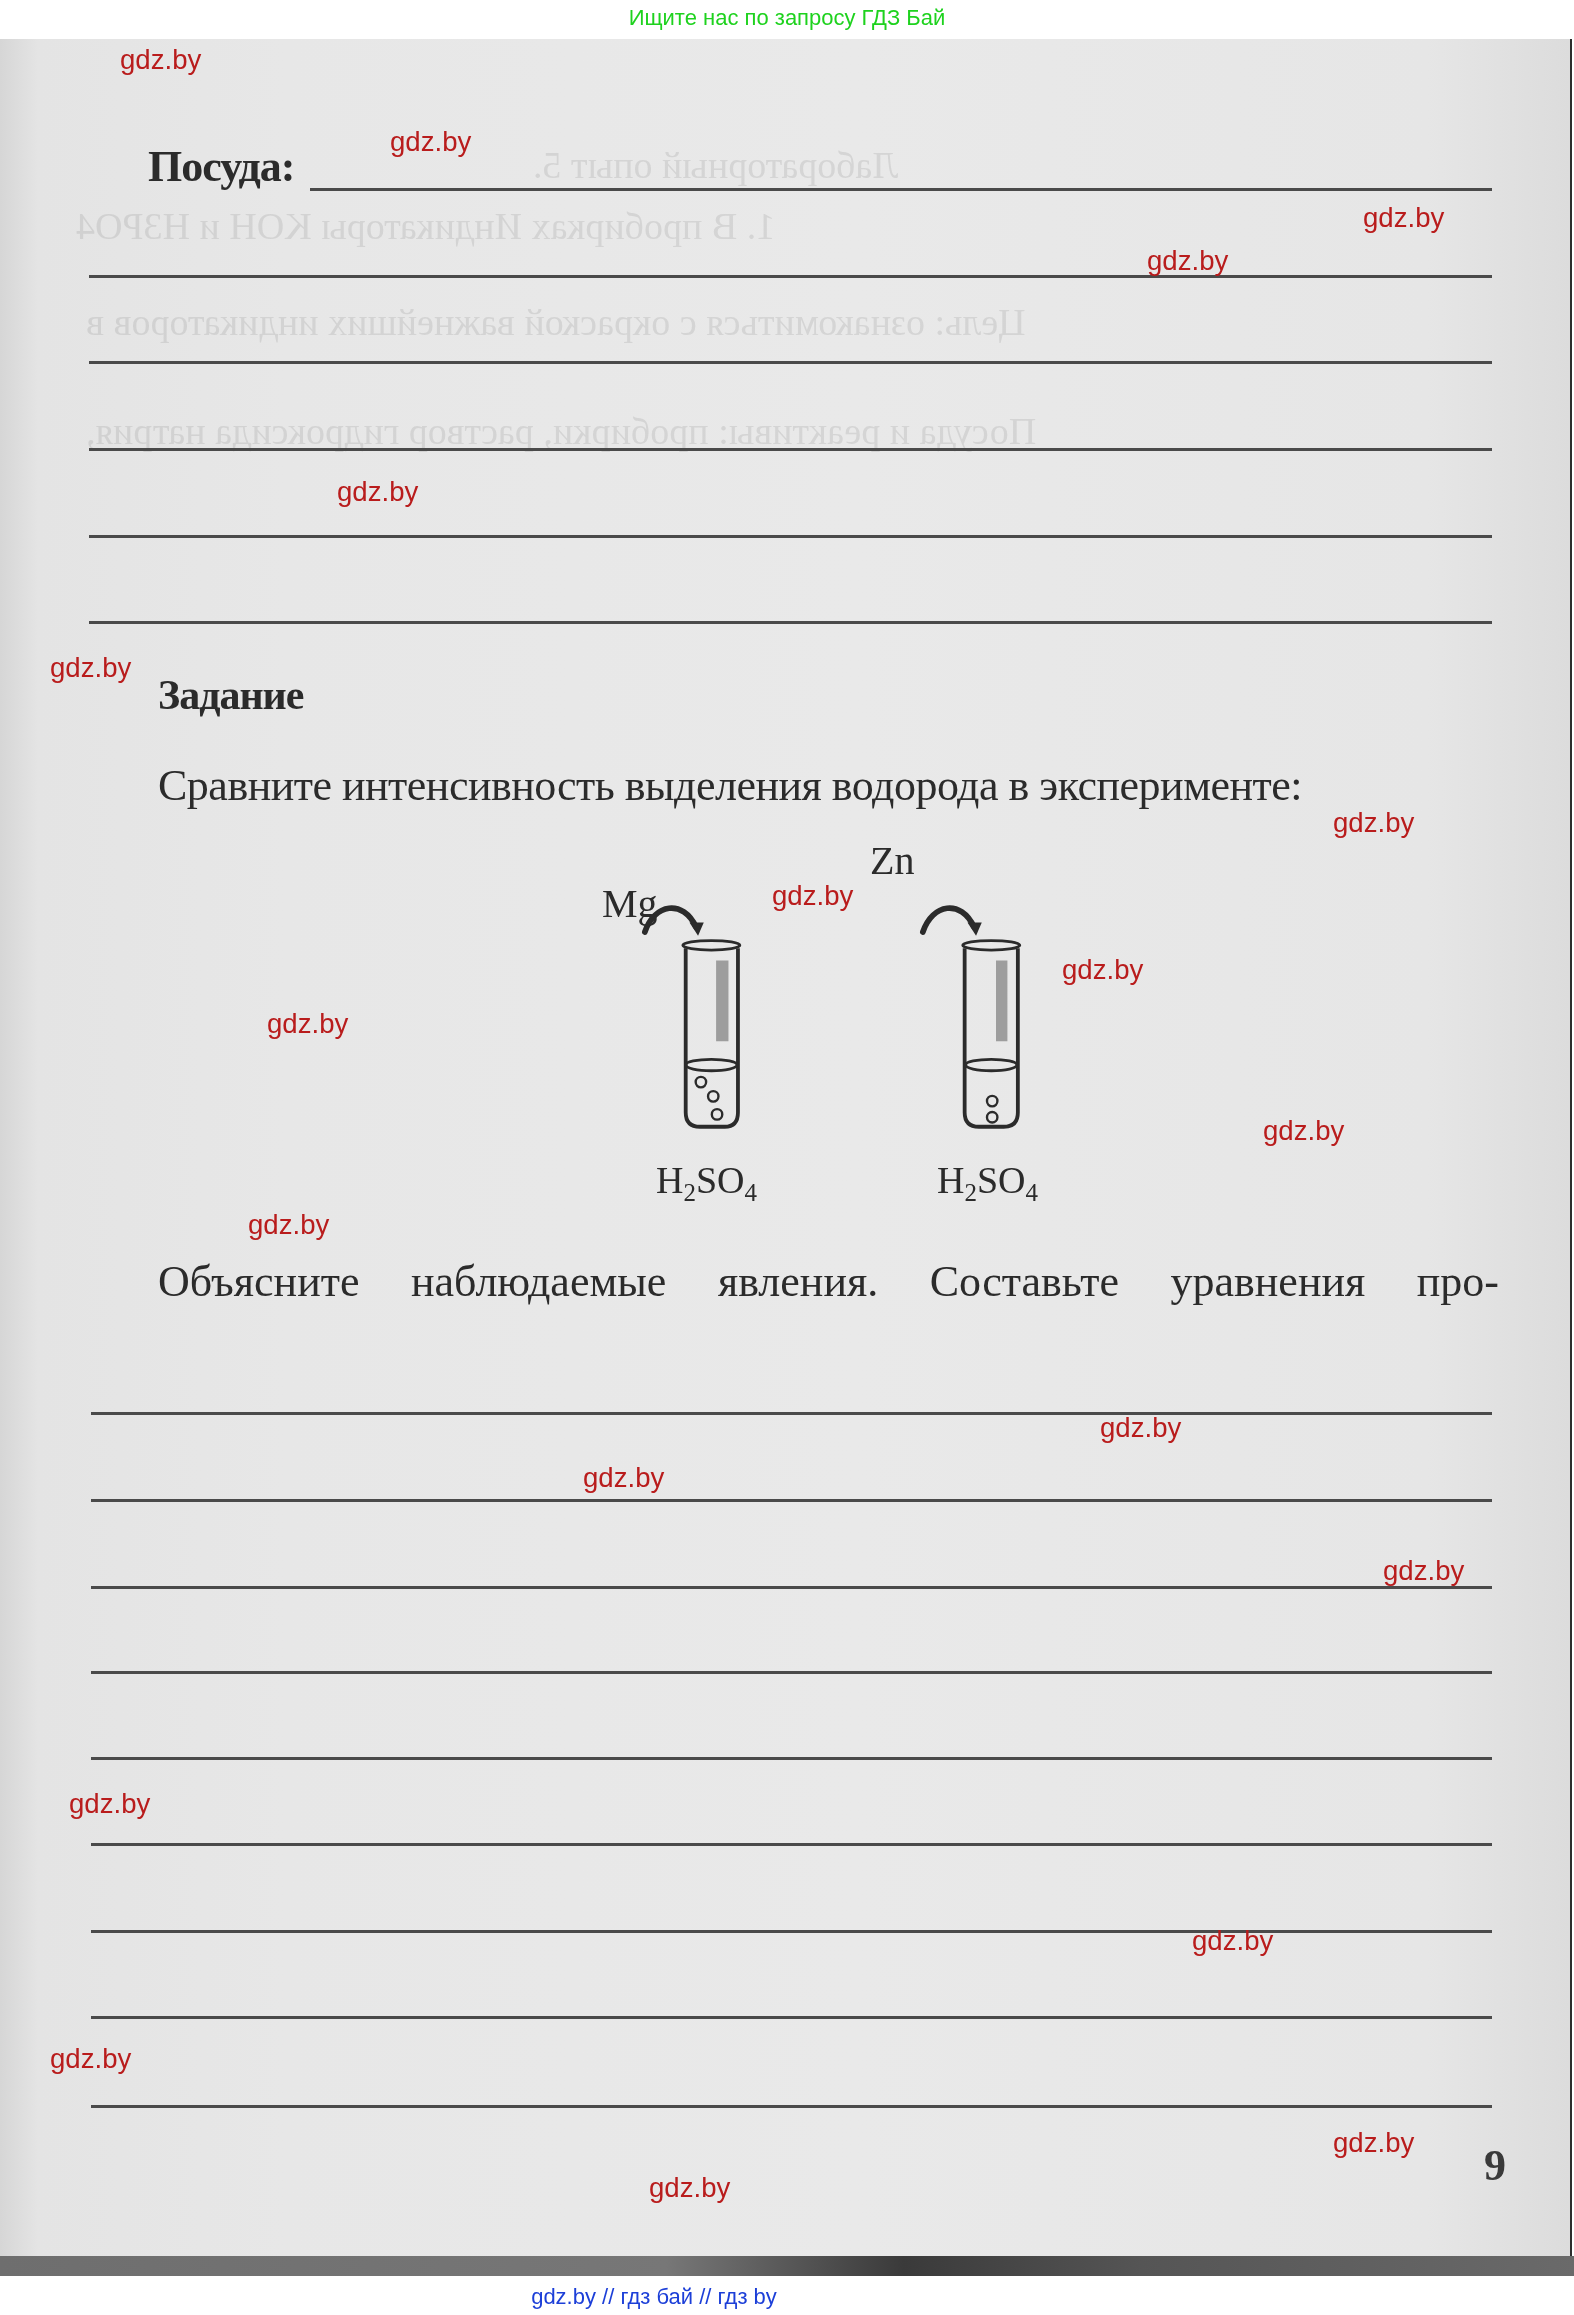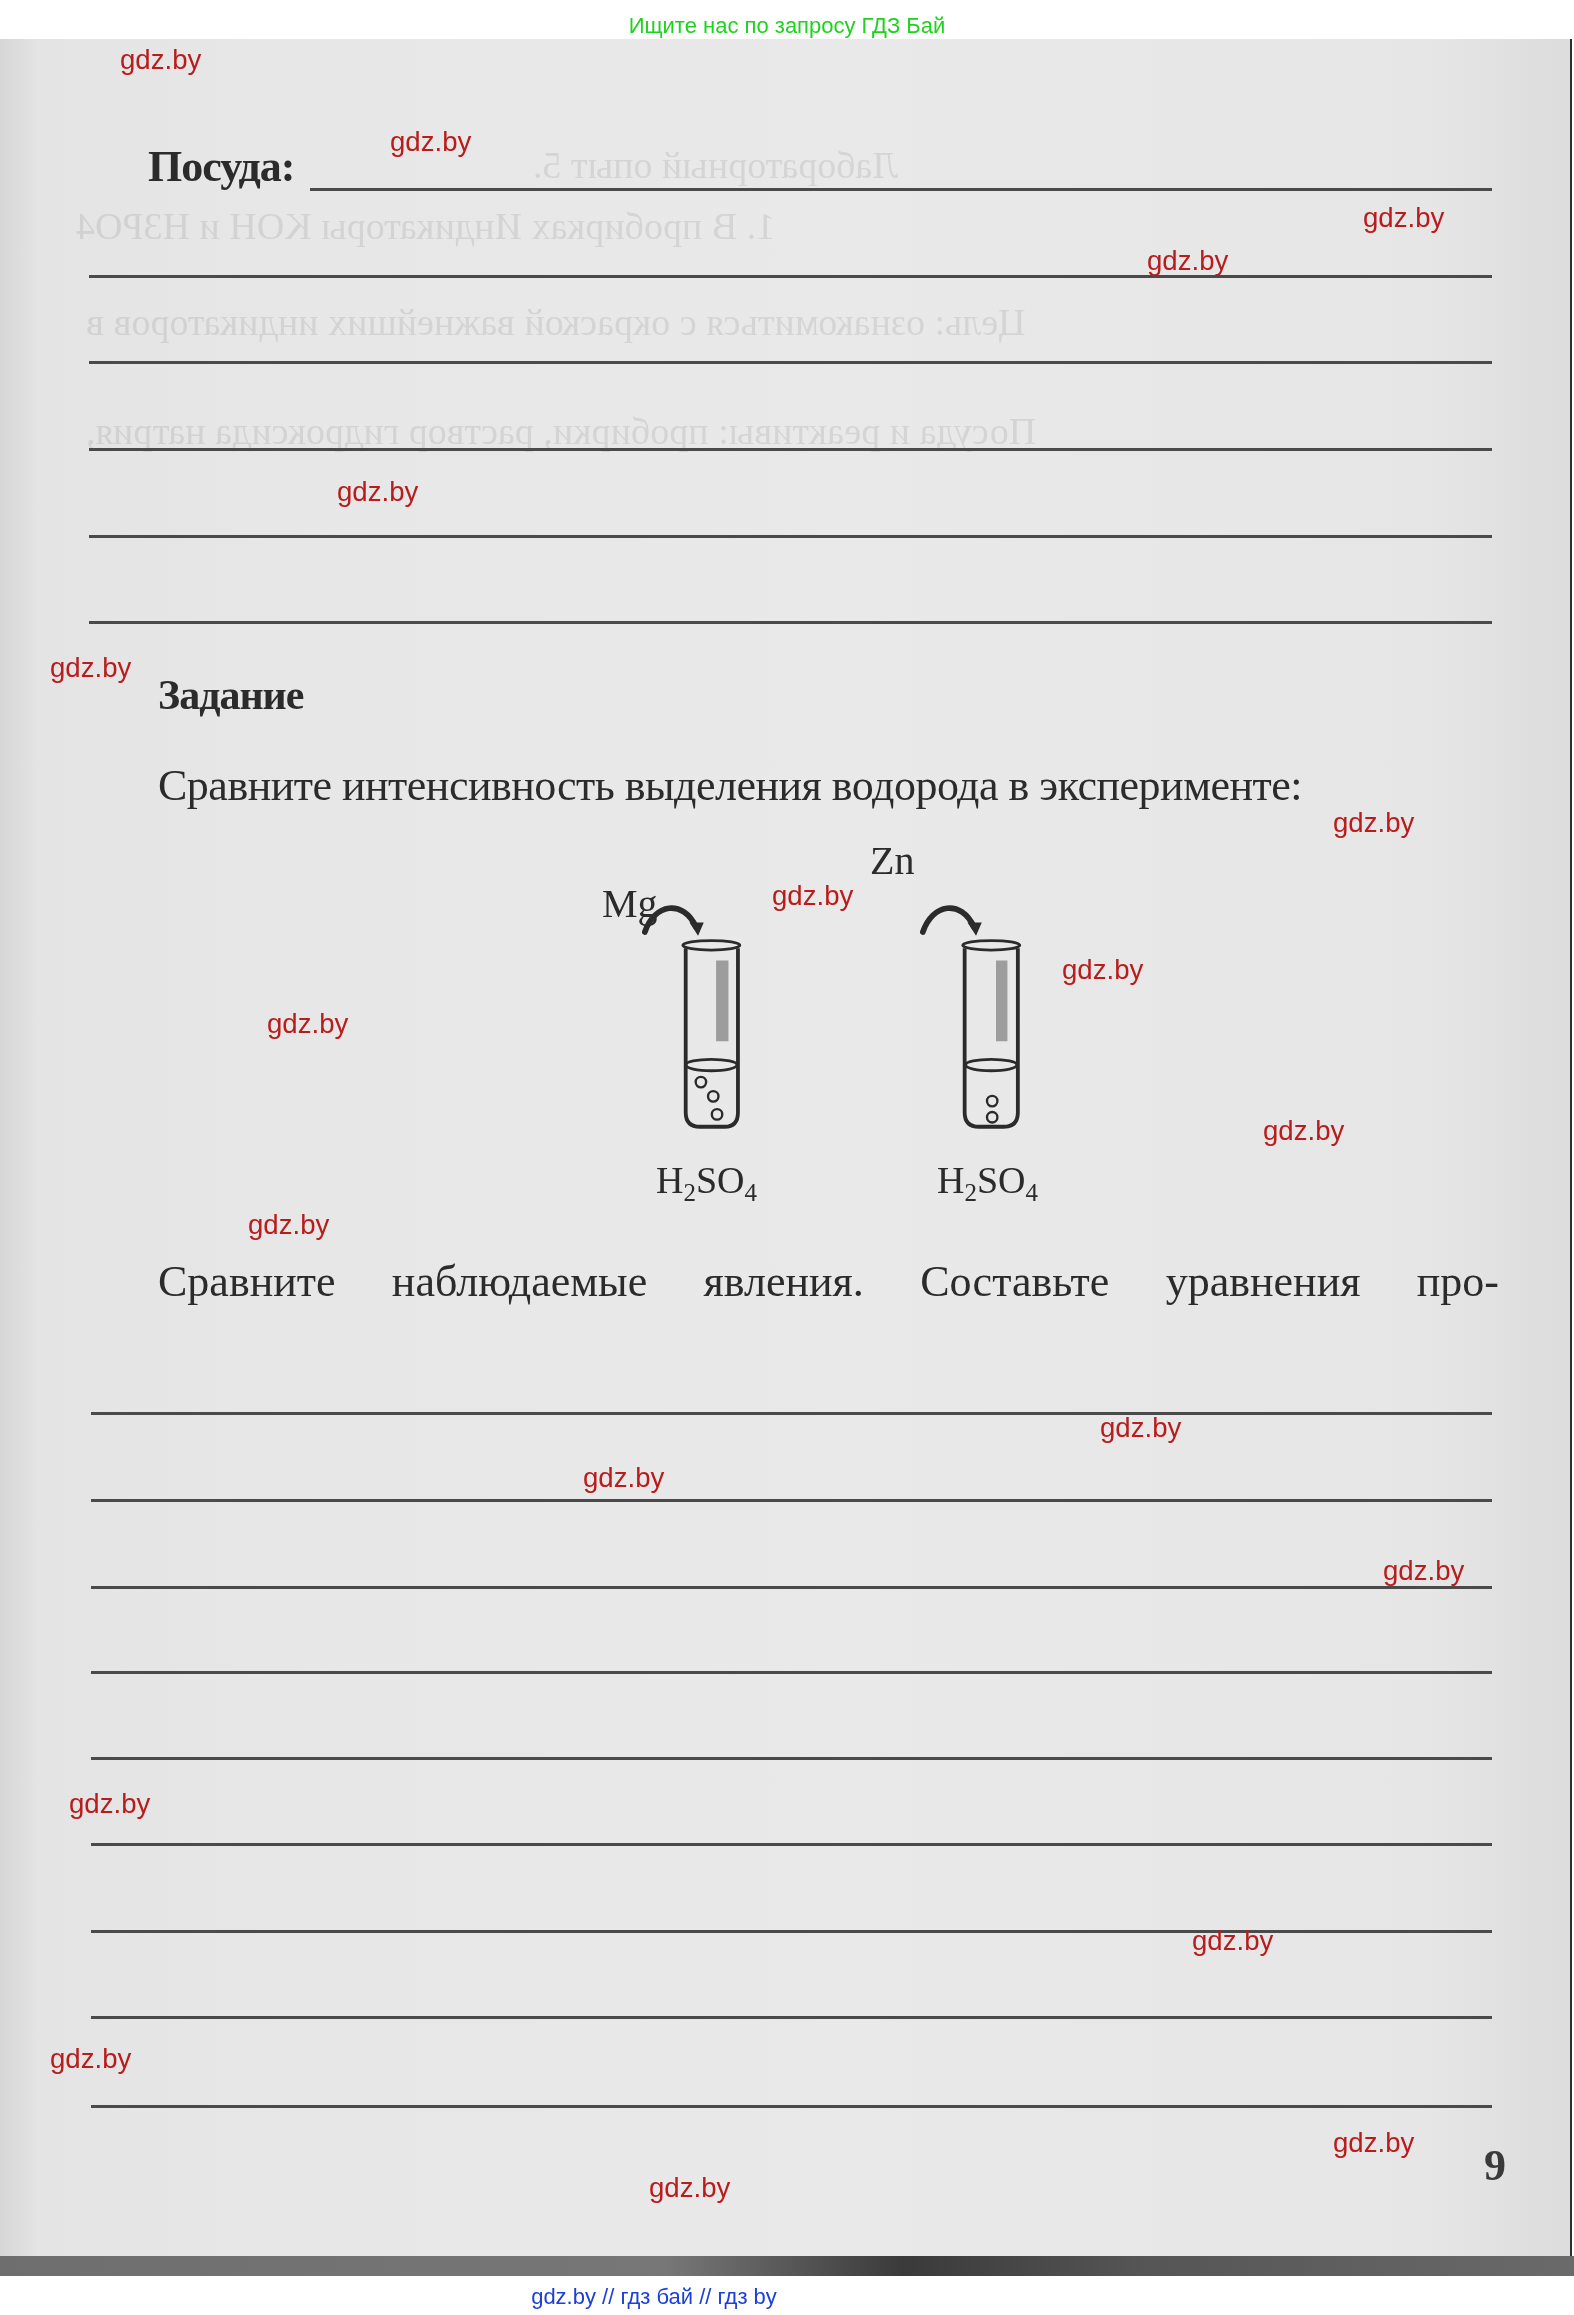--- a/index.html
+++ b/index.html
@@ -2,21 +2,21 @@
 <html style="font-size:15px"><head>
 <meta charset="utf-8">
 <style>
   html, body { margin: 0; padding: 0; }
   body {
     width: 1574px; height: 2316px; position: relative; overflow: hidden;
     background: #ffffff;
     font-family: "Liberation Serif", serif;
   }
   .top-banner {
-    position: absolute; left: 0; top: 8px; width: 1574px; height: 39px;
+    position: absolute; left: 0; top: 0; width: 1574px; height: 39px;
     background: #ffffff; text-align: center;
   }
   .top-banner span {
     position: absolute; left: 0; right: 0; top: 4.8px;
     font-family: "Liberation Sans", sans-serif; font-size: 22px; color: #1ed21e;
   }
   .page {
     position: absolute; left: 0; top: 39px; width: 1570px; height: 2217px;
     background: linear-gradient(90deg, #d6d6d6 0px, #e4e4e4 38px, #e7e7e7 285px, #e9e9e9 856px, #e6e6e6 1427px, #dcdcdc 1570px);
     border-right: 2.9px solid #2e2e2e;
@@ -128,21 +128,21 @@
   <rect x="85" y="70" width="12" height="85" fill="#8a8a8a" opacity="0.8"></rect>
   <ellipse cx="80" cy="180" rx="27" ry="6" fill="none" stroke="#2b2b2b" stroke-width="3"></ellipse>
   <circle cx="81" cy="218" r="5.5" fill="none" stroke="#2b2b2b" stroke-width="2.5"></circle>
   <circle cx="81" cy="235" r="5.5" fill="none" stroke="#2b2b2b" stroke-width="2.5"></circle>
 </svg>
 <div class="acid-label" style="left:937px;top:1158px;">
   <span>H</span><sub>2</sub><span>SO</span><sub>4</sub>
 </div>
 
 <div class="explain-text">
-  <span class="l1">Сравните наблюдаемые явления. Составьте уравнения про-</span>
+  <span class="l1">Объясните наблюдаемые явления. Составьте уравнения про-</span>
 </div>
 
 <div class="rule" style="left:91px;top:1412px;width:1401px;"></div>
 <div class="rule" style="left:91px;top:1499px;width:1401px;"></div>
 <div class="rule" style="left:91px;top:1586px;width:1401px;"></div>
 <div class="rule" style="left:91px;top:1671px;width:1401px;"></div>
 <div class="rule" style="left:91px;top:1757px;width:1401px;"></div>
 <div class="rule" style="left:91px;top:1843px;width:1401px;"></div>
 <div class="rule" style="left:91px;top:1930px;width:1401px;"></div>
 <div class="rule" style="left:91px;top:2016px;width:1401px;"></div>

